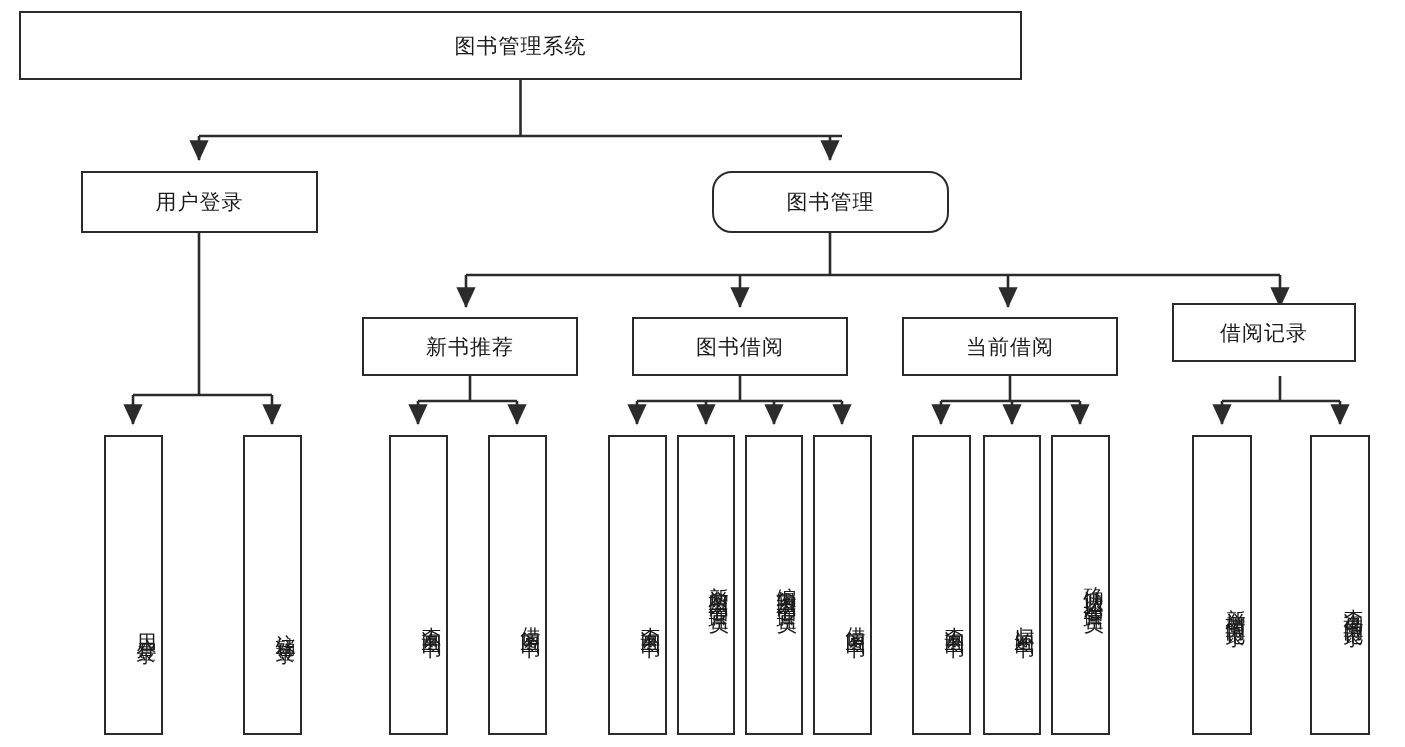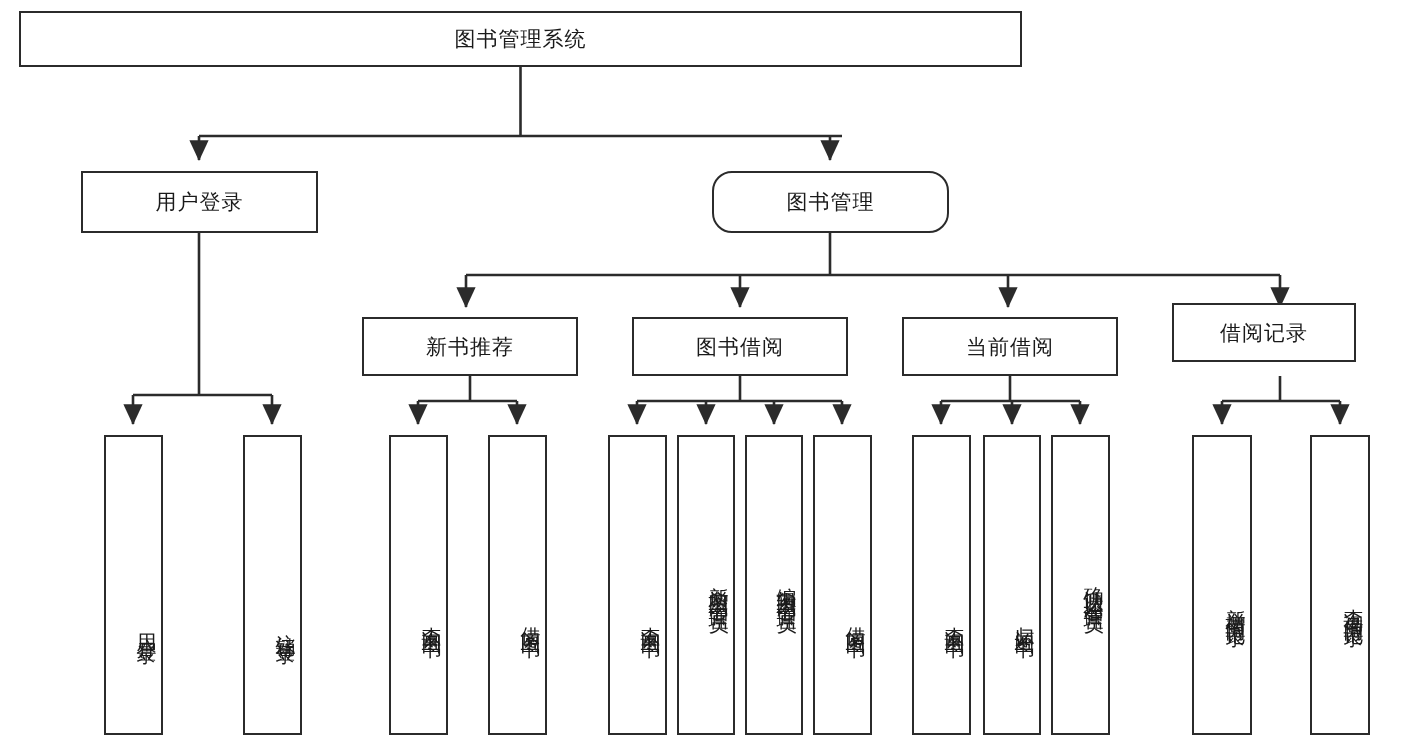--- a/index.html
+++ b/index.html
@@ -113,21 +113,21 @@
       <path d="M1012,401 L1012,424" marker-end="url(#arrow)"></path>
       <path d="M1080,401 L1080,424" marker-end="url(#arrow)"></path>
 
       <path d="M1280,376 L1280,401"></path>
       <path d="M1222,401 L1340,401"></path>
       <path d="M1222,401 L1222,424" marker-end="url(#arrow)"></path>
       <path d="M1340,401 L1340,424" marker-end="url(#arrow)"></path>
     </g>
   </svg>
 
-  <div class="node horiz" style="left:19px; top:11px; width:1003px; height:56px;">
+  <div class="node horiz" style="left:19px; top:11px; width:1003px; height:69px;">
     <span class="label">图书管理系统</span>
   </div>
 
   <div class="node horiz" style="left:81px; top:171px; width:237px; height:62px;">
     <span class="label">用户登录</span>
   </div>
   <div class="node horiz" style="left:712px; top:171px; width:237px; height:62px;border-radius:20px;">
     <span class="label">图书管理</span>
   </div>
 

